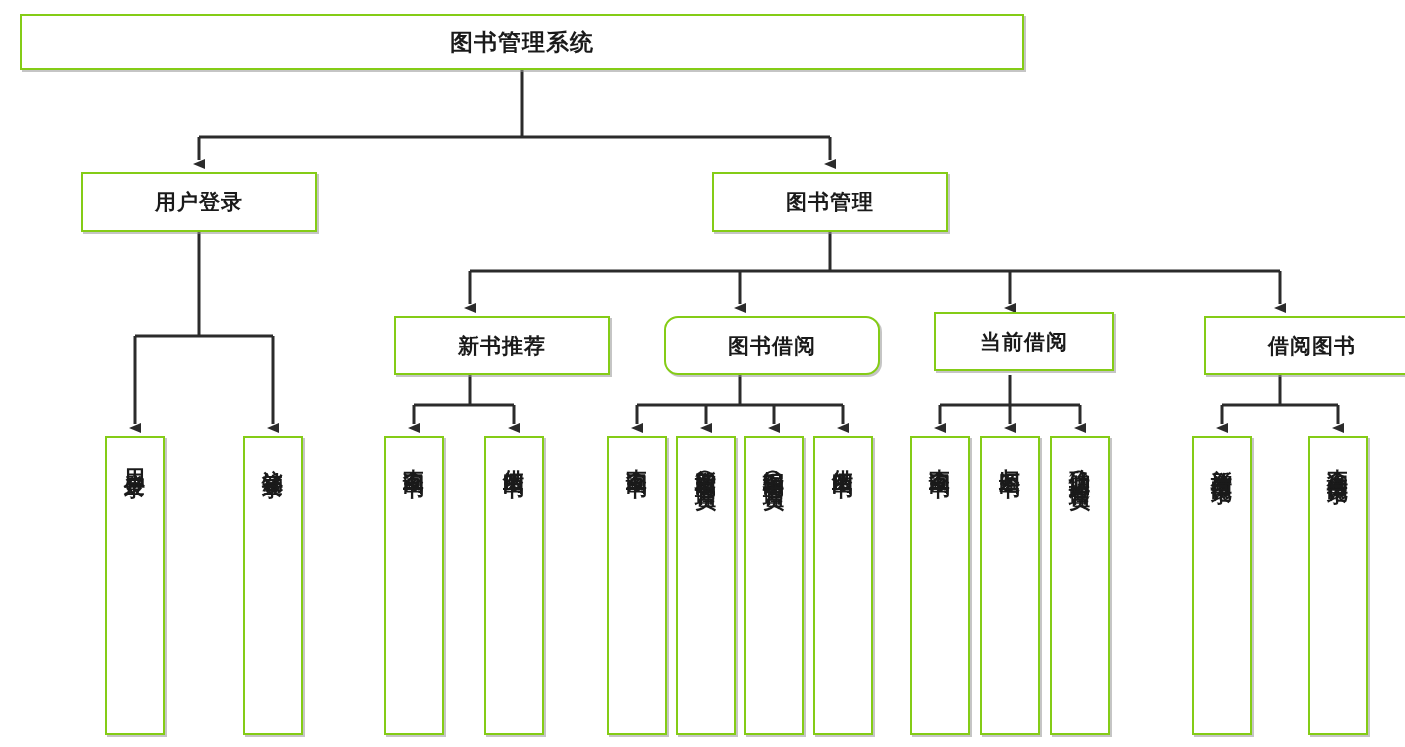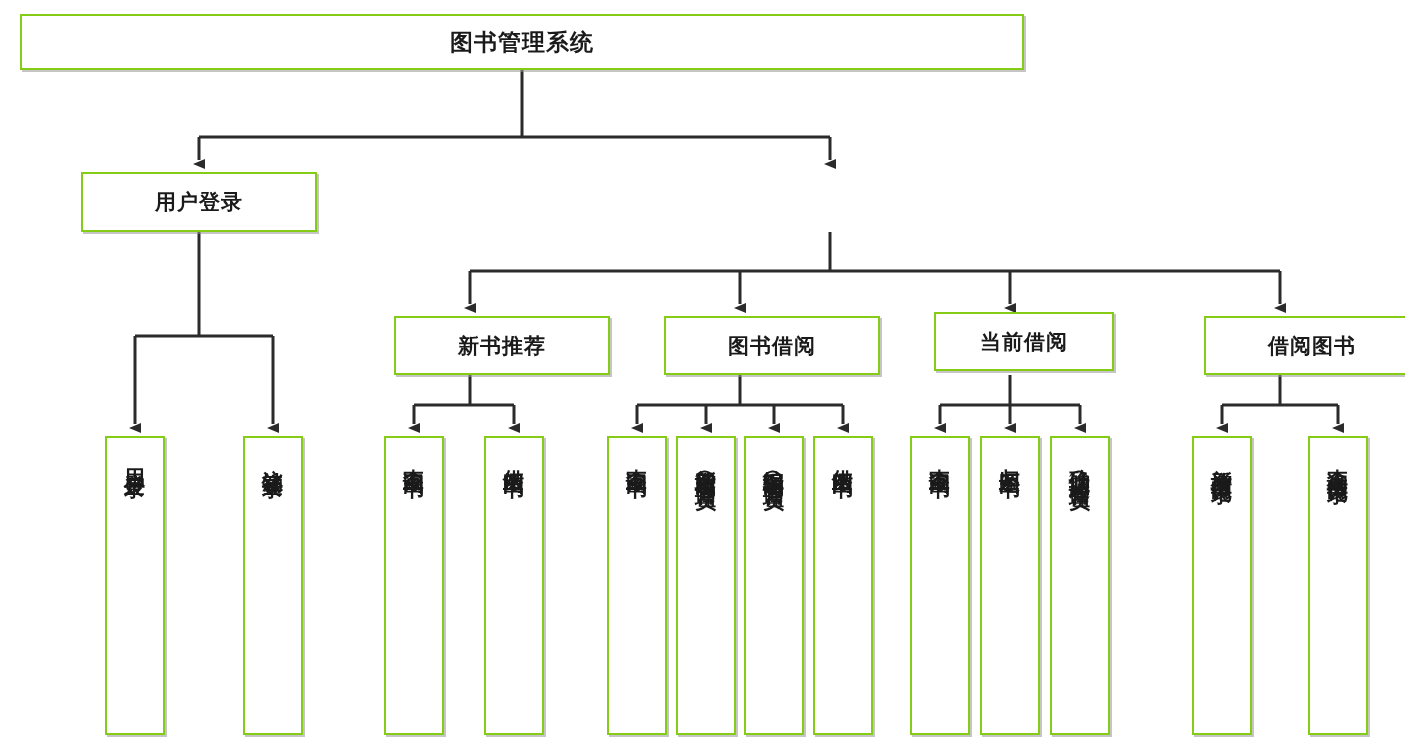--- a/index.html
+++ b/index.html
@@ -135,26 +135,29 @@
   </svg>
 
   <div class="node level0" style="left:20px;top:14px;width:1004px;height:56px;">
     <span class="htext">图书管理系统</span>
   </div>
 
   <div class="node level1" style="left:81px;top:172px;width:236px;height:60px;">
     <span class="htext">用户登录</span>
   </div>
 
+  <div class="node level1" style="left:712px;top:172px;width:236px;height:60px;">
+    <span class="htext">图书管理</span>
+  </div>
 
   <div class="node level2" style="left:362px;top:316px;width:216px;height:59px;">
     <span class="htext">新书推荐</span>
   </div>
 
-  <div class="node level2" style="left:632px;top:316px;width:216px;height:59px;">
+  <div class="node level2" style="left:632px;top:316px;width:216px;height:59px;border-radius:14px;">
     <span class="htext">图书借阅</span>
   </div>
 
   <div class="node level2" style="left:902px;top:312px;width:180px;height:59px;">
     <span class="htext">当前借阅</span>
   </div>
 
   <div class="node level2" style="left:1172px;top:316px;width:216px;height:59px;">
     <span class="htext">借阅图书</span>
   </div>

